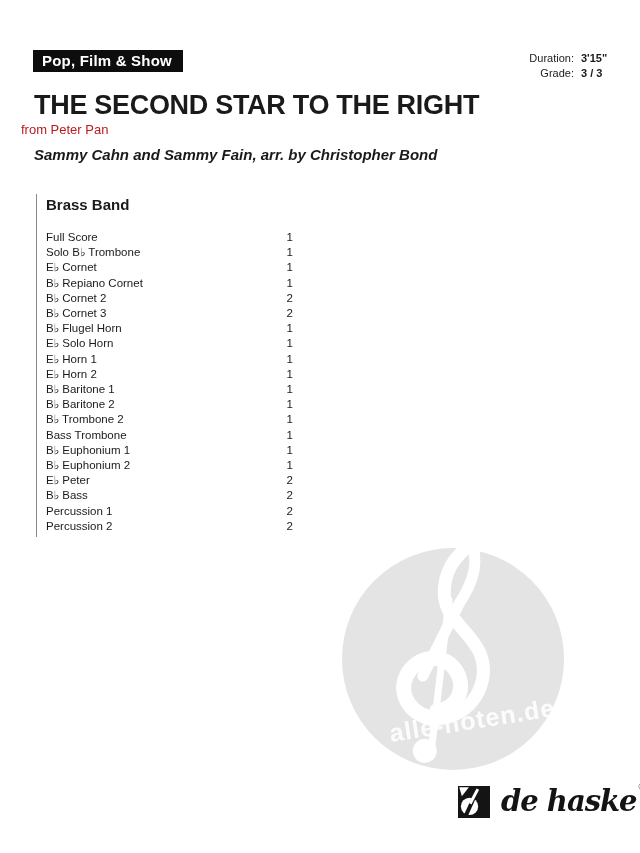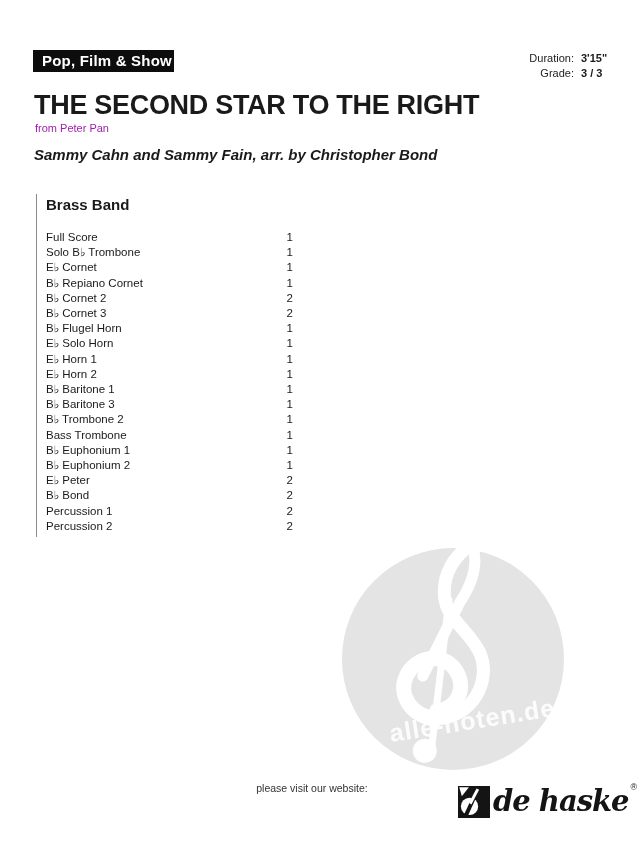--- a/index.html
+++ b/index.html
@@ -5,34 +5,34 @@
   html,body{margin:0;padding:0;}
   body{
     width:640px;height:853px;position:relative;overflow:hidden;
     background:#ffffff;color:#1a1a1a;
     font-family:"Liberation Sans","DejaVu Sans",sans-serif;
   }
   .badge{
     position:absolute;left:33px;top:50px;
     background:#0d0d0d;color:#fff;
     font-size:15px;font-weight:bold;letter-spacing:.2px;
-    padding:2px 2px 3px 9px;
+    padding:2px 11px 3px 9px;
   }
   .meta{
     position:absolute;top:51px;right:15px;
     display:grid;grid-template-columns:auto auto;
     column-gap:7px;row-gap:1px;font-size:11px;line-height:14px;
   }
   .meta .label{text-align:right;color:#222;}
   .meta .value{font-weight:bold;min-width:44px;}
   .title{
     position:absolute;left:34px;top:90px;
     font-size:27px;font-weight:bold;letter-spacing:-.3px;white-space:nowrap;
   }
-  .subtitle{position:absolute;left:35px;top:122px;font-size:11px;color:#a21caf;}
+  .subtitle{position:absolute;left:21px;top:122px;font-size:13px;color:#b91c1c;}
   .credits{
     position:absolute;left:34px;top:146px;
     font-size:15px;font-weight:bold;font-style:italic;white-space:nowrap;
   }
   .instr{
     position:absolute;left:36px;top:194px;width:247px;
     border-left:1.5px solid #8a8a8a;padding:1px 0 3px 9px;
   }
   .instr-header{font-size:15px;font-weight:bold;margin:1px 0 17px 0;}
   .instr-row{
@@ -46,21 +46,21 @@
     text-align:center;font-size:10.5px;line-height:13px;color:#333;
   }
   .footer-info .website{font-weight:bold;color:#1a1a1a;}
   .publisher{
     position:absolute;left:458px;top:785px;
     display:flex;align-items:flex-end;
   }
   .publisher-name{
     font-family:"DejaVu Serif","Liberation Serif",serif;
     font-style:italic;font-weight:bold;
-    font-size:29px;line-height:33px;margin-left:3px;letter-spacing:-1px;
+    font-size:29px;line-height:33px;margin-left:11px;letter-spacing:-1px;
     color:#141414;white-space:nowrap;
   }
   .publisher-reg{
     font-size:9px;color:#222;align-self:flex-start;
     margin-left:2px;margin-top:-3px;
   }
 </style>
 </head>
 <body>
 
@@ -130,21 +130,21 @@
     <span class="name">E♭ Horn 2</span>
     <span class="qty">1</span>
   </div>
 
   <div class="instr-row">
     <span class="name">B♭ Baritone 1</span>
     <span class="qty">1</span>
   </div>
 
   <div class="instr-row">
-    <span class="name">B♭ Baritone 3</span>
+    <span class="name">B♭ Baritone 2</span>
     <span class="qty">1</span>
   </div>
 
   <div class="instr-row">
     <span class="name">B♭ Trombone 2</span>
     <span class="qty">1</span>
   </div>
 
   <div class="instr-row">
     <span class="name">Bass Trombone</span>
@@ -160,21 +160,21 @@
     <span class="name">B♭ Euphonium 2</span>
     <span class="qty">1</span>
   </div>
 
   <div class="instr-row">
     <span class="name">E♭ Peter</span>
     <span class="qty">2</span>
   </div>
 
   <div class="instr-row">
-    <span class="name">B♭ Bond</span>
+    <span class="name">B♭ Bass</span>
     <span class="qty">2</span>
   </div>
 
   <div class="instr-row">
     <span class="name">Percussion 1</span>
     <span class="qty">2</span>
   </div>
 
   <div class="instr-row">
     <span class="name">Percussion 2</span>
@@ -189,21 +189,20 @@
     <path d="M112 178 C 86 182 68 164 72 144 C 76 122 102 112 118 126 C 134 140 130 164 110 170" stroke-width="15"></path>
     <path d="M112 178 C 146 168 156 128 138 104 C 122 84 98 80 90 58 C 82 36 90 14 104 0" stroke-width="13"></path>
     <path d="M104 0 C 114 16 115 34 106 60 L 88 140" stroke-width="11"></path>
     <path d="M95 60 L 114 208" stroke-width="7"></path>
     <circle cx="108" cy="212" r="12" fill="#ffffff" stroke="none"></circle>
   </g>
   <text x="52" y="200" transform="rotate(-9 52 200)" font-size="25" font-weight="bold" letter-spacing="1" fill="#ffffff" opacity="0.9">alle-noten.de</text>
 </svg>
 
 <div class="footer-info">
-  <div>please visit our website:</div>
 </div>
 
 <div class="publisher">
   <svg viewBox="0 0 100 100" width="32" height="32" aria-hidden="true">
     <rect width="100" height="100" fill="#141414"></rect>
     <path d="M4 4 L34 4 L12 32 Z" fill="#ffffff"></path>
     <circle cx="36" cy="64" r="27" fill="#ffffff"></circle>
     <path d="M14 100 L52 18 L62 24 L28 100 Z" fill="#141414"></path>
     <path d="M58 8 L66 12 L42 58 L34 52 Z" fill="#ffffff"></path>
   </svg>

